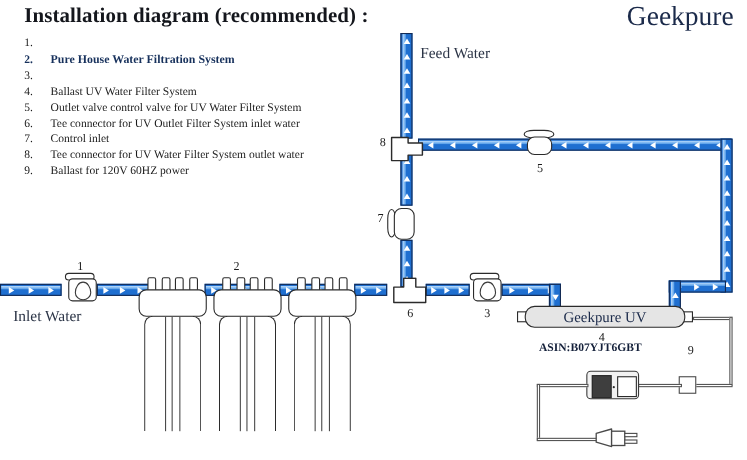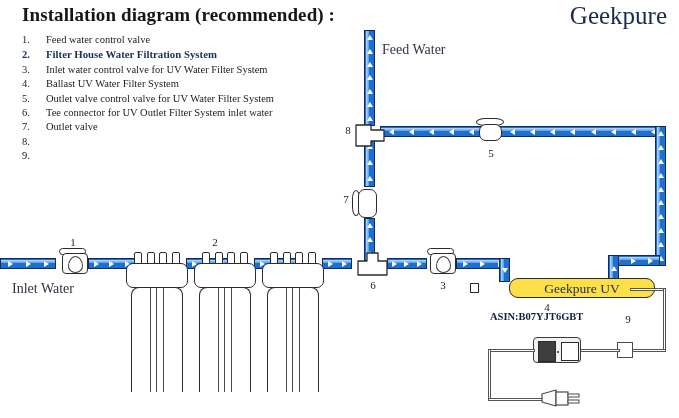--- a/index.html
+++ b/index.html
@@ -72,21 +72,21 @@
             box-sizing:border-box;border:1.3px solid #2b2b2b;background:#fff;
             border-radius:7px;}
   .f-body{position:absolute;top:35px;left:5px;width:52px;height:105px;
           box-sizing:border-box;border:1.3px solid #2b2b2b;border-bottom:none;
           background:#fff;border-radius:8px 8px 0 0;}
   .f-line{position:absolute;top:0;bottom:0;width:0;border-left:1.2px solid #4a4a4a;}
 
   
   #uv{position:absolute;}
   .uv-body{position:absolute;box-sizing:border-box;border:1.4px solid #2b2b2b;
-           background:#fde047;border-radius:9px;margin-left:32px;}
+           background:#e5e5e5;border-radius:9px;}
   .uv-label{position:absolute;width:100%;text-align:center;
             font-family:"Liberation Serif",serif;font-size:13.5px;color:#1b2a4a;
             line-height:1;}
   .uv-cap{position:absolute;box-sizing:border-box;border:1.2px solid #2b2b2b;background:#fff;}
   .asin{position:absolute;font-family:"Liberation Serif",serif;font-size:10.5px;
         font-weight:bold;color:#14203a;white-space:nowrap;}
 
   
   .wire{position:absolute;box-sizing:border-box;border:1px solid #555;background:#fff;}
   .wire.h{height:3px;}
@@ -105,51 +105,51 @@
 <body>
 
 <div id="stage">
 
   <div id="title">Installation diagram (recommended) :</div>
   <div id="brand">Geekpure</div>
 
   <div id="legend">
     <div class="lrow">
       <span class="lnum">1.</span>
-      <span class="ltxt">Feed water control valve</span>
     </div>
     <div class="lrow hl">
       <span class="lnum">2.</span>
-      <span class="ltxt">Filter House Water Filtration System</span>
+      <span class="ltxt">Pure House Water Filtration System</span>
     </div>
     <div class="lrow">
       <span class="lnum">3.</span>
-      <span class="ltxt">Inlet water control valve for UV Water Filter System</span>
     </div>
     <div class="lrow">
       <span class="lnum">4.</span>
       <span class="ltxt">Ballast UV Water Filter System</span>
     </div>
     <div class="lrow">
       <span class="lnum">5.</span>
       <span class="ltxt">Outlet valve control valve for UV Water Filter System</span>
     </div>
     <div class="lrow">
       <span class="lnum">6.</span>
       <span class="ltxt">Tee connector for UV Outlet Filter System  inlet water</span>
     </div>
     <div class="lrow">
       <span class="lnum">7.</span>
-      <span class="ltxt">Outlet valve</span>
+      <span class="ltxt">Control inlet</span>
     </div>
     <div class="lrow">
       <span class="lnum">8.</span>
+      <span class="ltxt">Tee connector for UV Water Filter System  outlet water</span>
     </div>
     <div class="lrow">
       <span class="lnum">9.</span>
+      <span class="ltxt">Ballast for 120V 60HZ power</span>
     </div>
   </div>
 
   <div class="pipe v" style="left:364px;top:30px;height:96px;">
     <div class="arrows v">
       <i class="ar up"></i>
         <i class="ar up"></i>
         <i class="ar up"></i>
         <i class="ar up"></i>
       <i class="ar up"></i>

